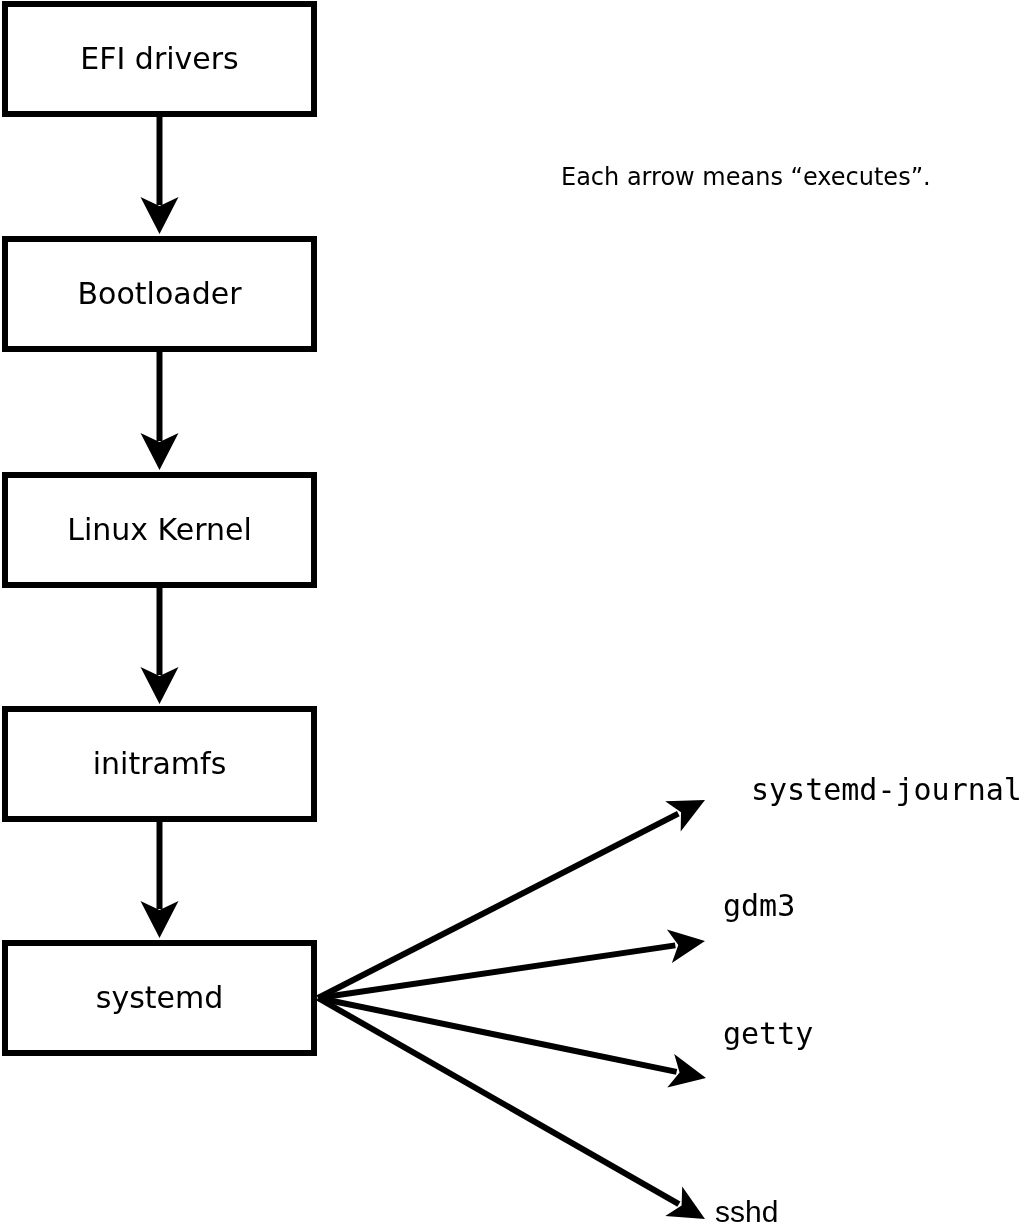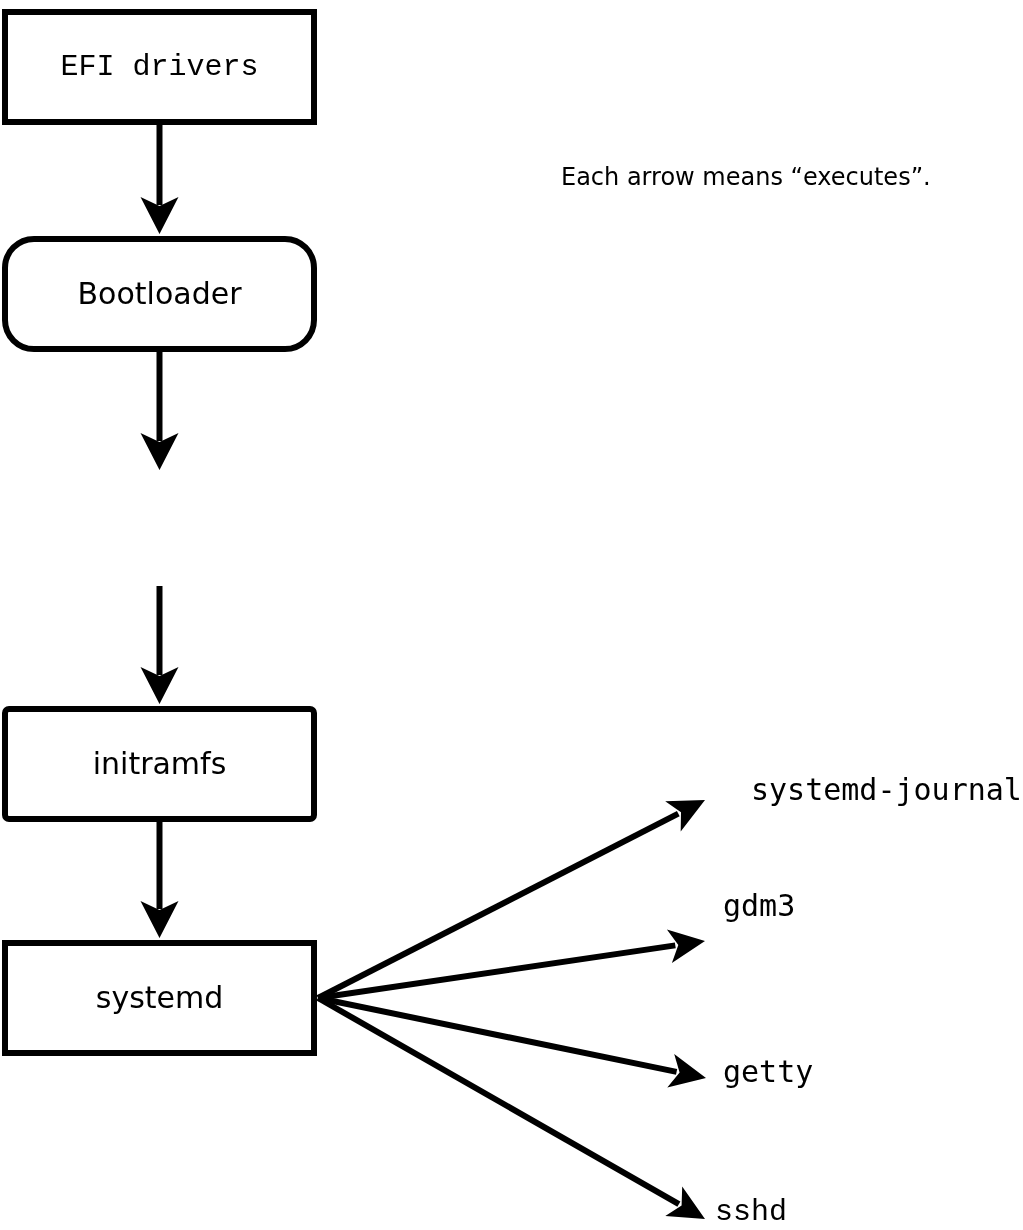--- a/index.html
+++ b/index.html
@@ -15,33 +15,33 @@
   .arrow-layer{position:absolute;left:0;top:0;}
   .shaft{stroke:var(--line);stroke-width:6;fill:none;}
   .head{fill:var(--line);stroke:none;}
   .node{
     position:absolute; left:2px; width:315px; height:116px;
     box-sizing:border-box; border:6px solid var(--line);
     background:var(--box_fill);
     display:flex; align-items:center; justify-content:center;
     font-size:30px; line-height:1;
   }
-  .n0{top:9px;font-family:Liberation Mono, monospace;} .n1{top:236px;border-radius:32px;} .n2{top:472px;} .n3{top:706px;border-radius:7px;} .n4{top:940px;justify-content:center;}
+  .n0{top:1px;} .n1{top:236px;} .n2{top:472px;} .n3{top:706px;} .n4{top:940px;justify-content:center;}
   .caption{
     position:absolute; left:561px; top:165px;
     font-size:24px; line-height:1; white-space:nowrap;
   }
   .target{
     position:absolute; font-size:30px; line-height:1; white-space:nowrap;
   }
   .mono{font-family:"DejaVu Sans Mono","Liberation Mono",monospace;}
-  .sans{font-family:Liberation Mono, monospace;}
+  .sans{font-family:Liberation Sans, sans-serif;}
   .t0{left:723px; top:775px;margin-left:28px;}
   .t1{left:723px; top:891px;}
-  .t2{left:723px; top:1057px;}
+  .t2{left:723px; top:1019px;}
   .t3{left:715px; top:1197px;}
 </style>
 </head>
 <body>
 
 <div class="canvas">
 
   <svg class="arrow-layer" width="1023" height="1230" viewBox="0 0 1023 1230">
     <g>
       <line class="shaft" x1="159.5" y1="117" x2="159.5" y2="205"></line>
@@ -76,20 +76,23 @@
       <path class="head" d="M665.3,1216.0 L705,1219 L682.2,1186.4 L681.6,1205.6 Z"></path>
     </g>
   </svg>
 
   <div class="node n0">
     <span>EFI drivers</span>
   </div>
   <div class="node n1">
     <span>Bootloader</span>
   </div>
+  <div class="node n2">
+    <span>Linux Kernel</span>
+  </div>
   <div class="node n3">
     <span>initramfs</span>
   </div>
   <div class="node n4">
     <span>systemd</span>
   </div>
 
   <div class="caption">Each arrow means “executes”.</div>
 
   <div class="target t0 mono">systemd-journal</div>

